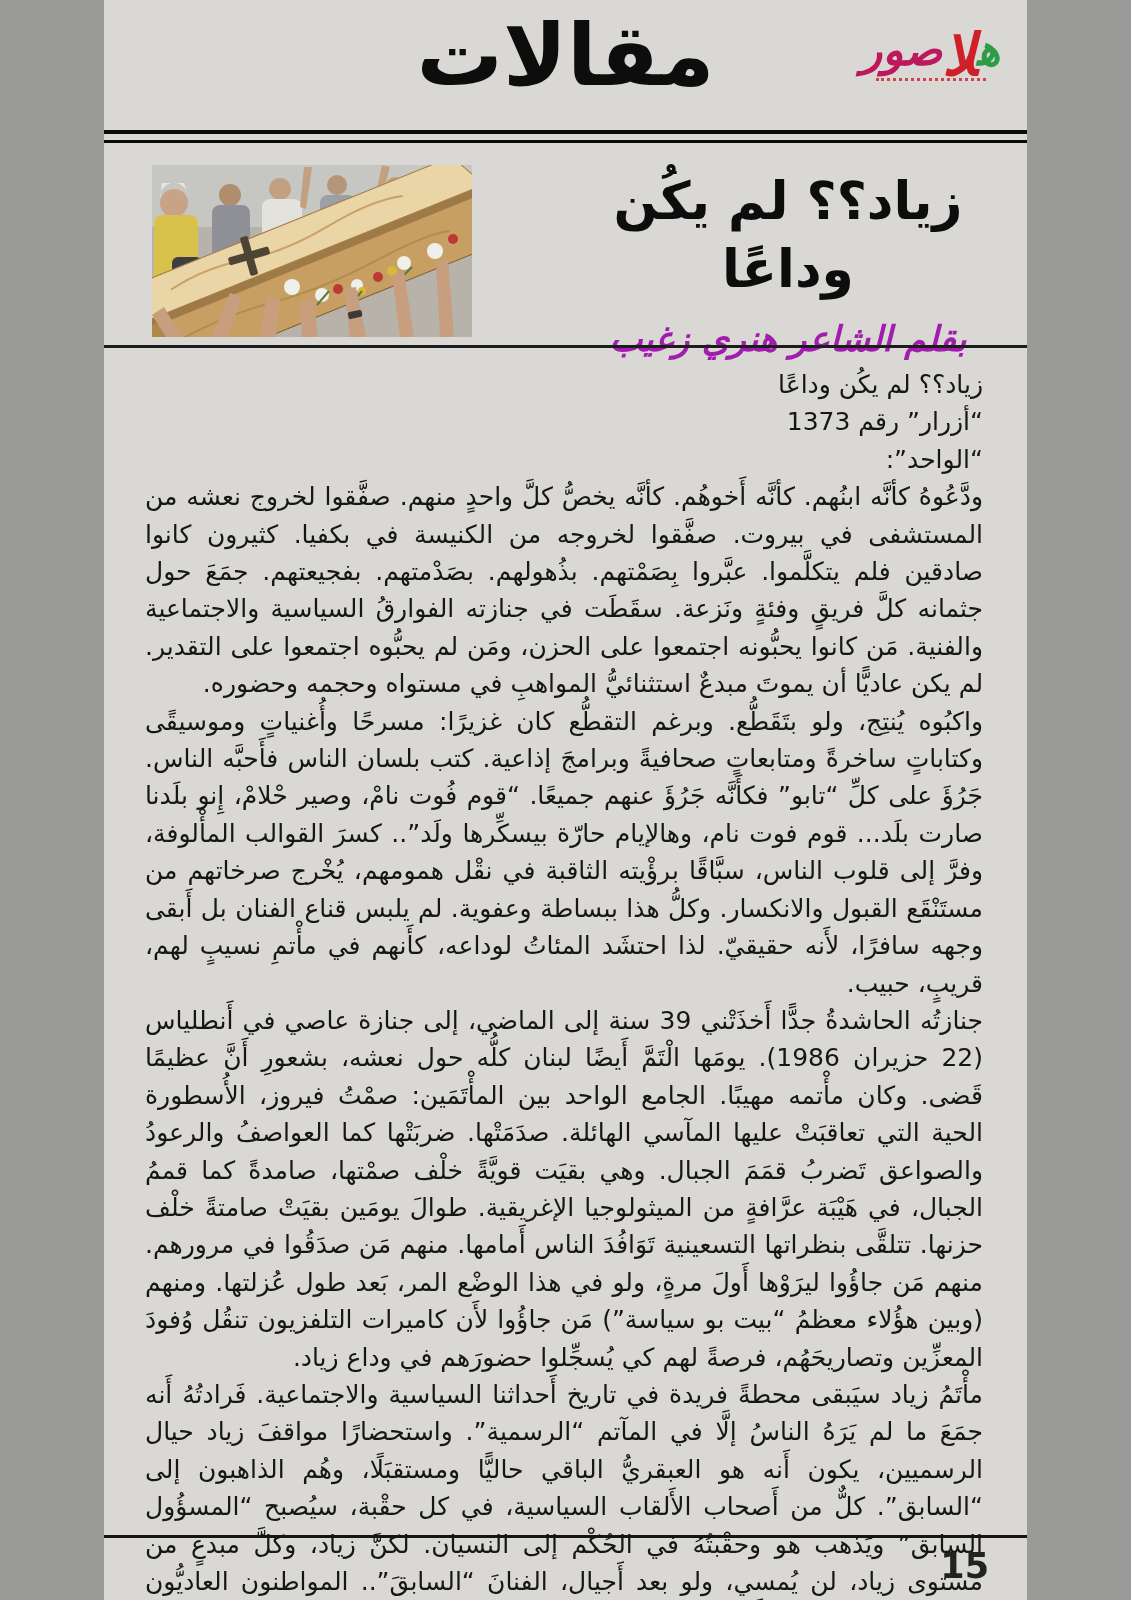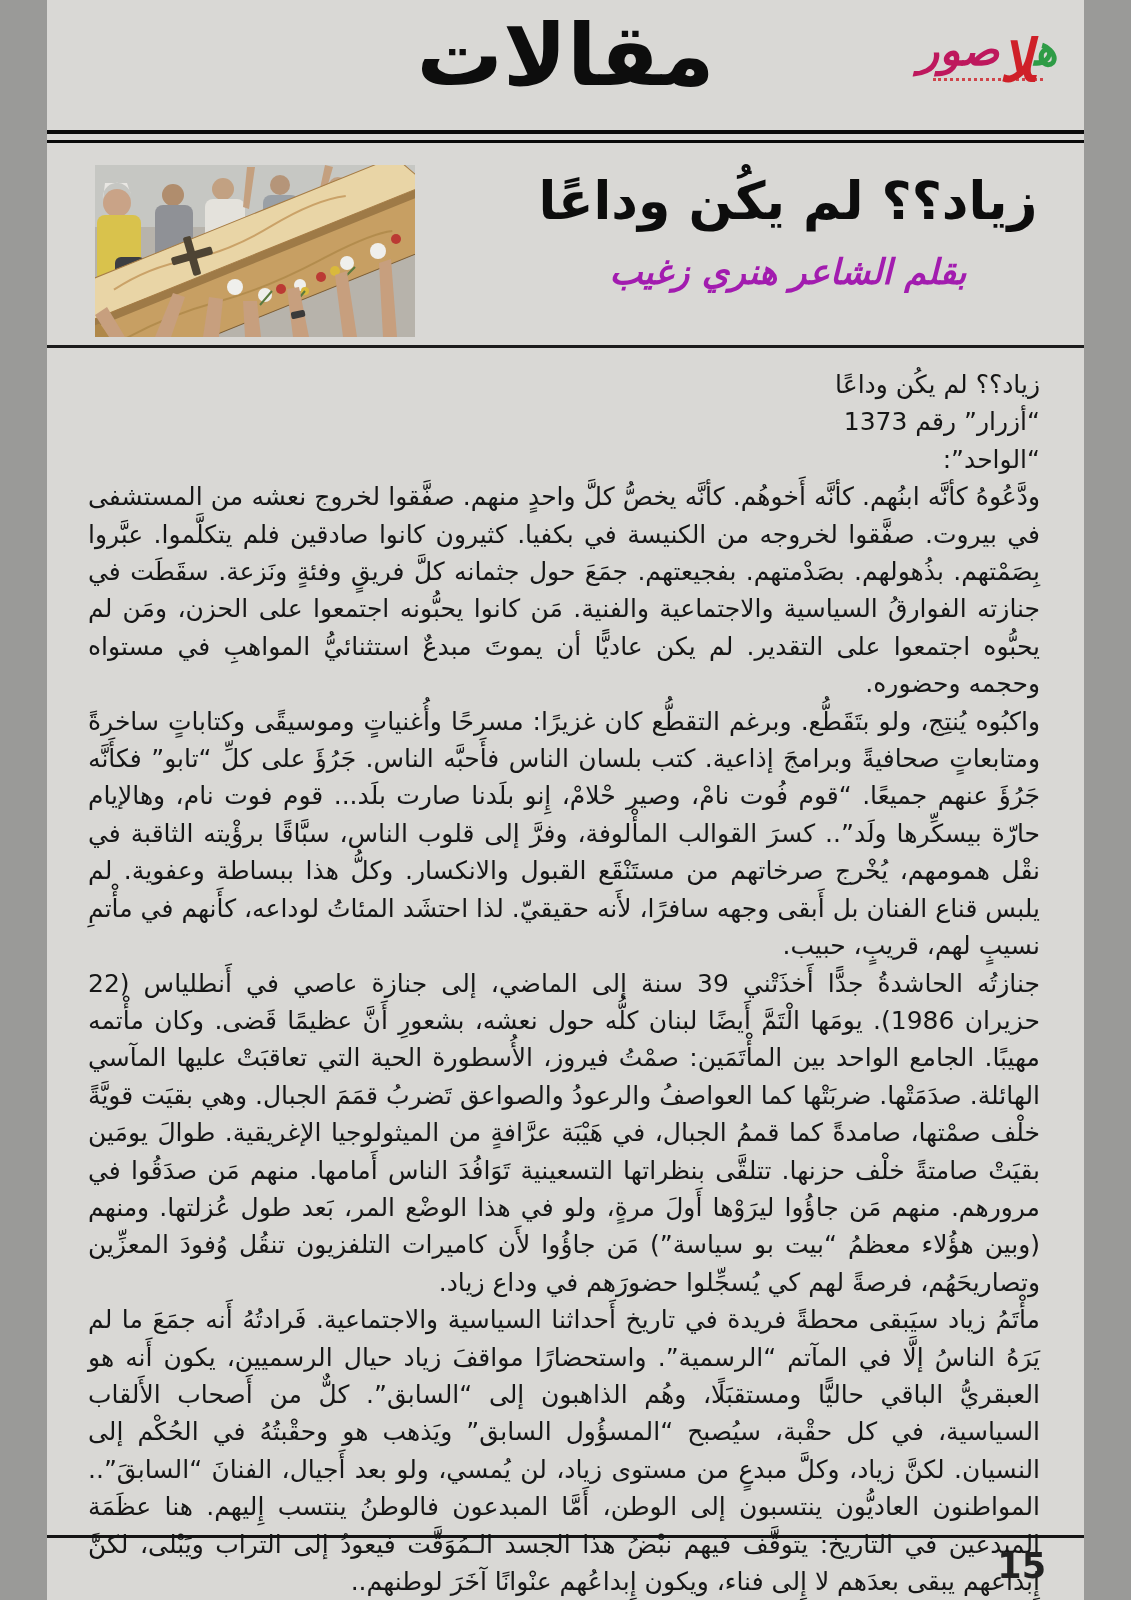--- a/index.html
+++ b/index.html
@@ -1,32 +1,32 @@
 <!DOCTYPE html>
 <html lang="ar" dir="rtl"><head>
 <meta charset="utf-8">
 <style>
   html,body{margin:0;padding:0;}
   body{background:#9a9a98;font-family:"DejaVu Sans",sans-serif;}
   .page{
-    position:relative;width:1037px;height:1600px;margin:0 auto;
+    position:relative;width:923px;height:1600px;margin:0 auto;
     background:#d9d8d5;color:#141414;overflow:hidden;
   }
   
   .page-title{
     position:absolute;top:2px;left:0;right:0;text-align:center;
     font-size:86px;font-weight:bold;letter-spacing:1px;line-height:1.25;
     color:#0d0d0d;margin:0;
   }
   .logo{
     position:absolute;top:16px;right:14px;width:165px;text-align:center;
     direction:rtl;line-height:1;font-weight:bold;
   }
   .logo .lg-green{font-size:44px;font-style:italic;letter-spacing:-2px;}
-  .logo .lg-red{font-size:58px;font-style:italic;letter-spacing:-3px;position:relative;top:16px;margin-top:32px;}
+  .logo .lg-red{font-size:58px;font-style:italic;letter-spacing:-3px;position:relative;top:10px;margin-top:32px;}
   .logo-tagline{
     width:110px;height:0;margin:4px auto 0;
     border-bottom:3px dotted #cf2028;opacity:.8;
   }
   .rule-double{
     position:absolute;left:0;right:0;top:130px;height:6px;
     border-top:4px solid #0a0a0a;border-bottom:3px solid #0a0a0a;
   }
   
   .article-header{position:absolute;top:160px;left:0;right:0;height:185px;}

